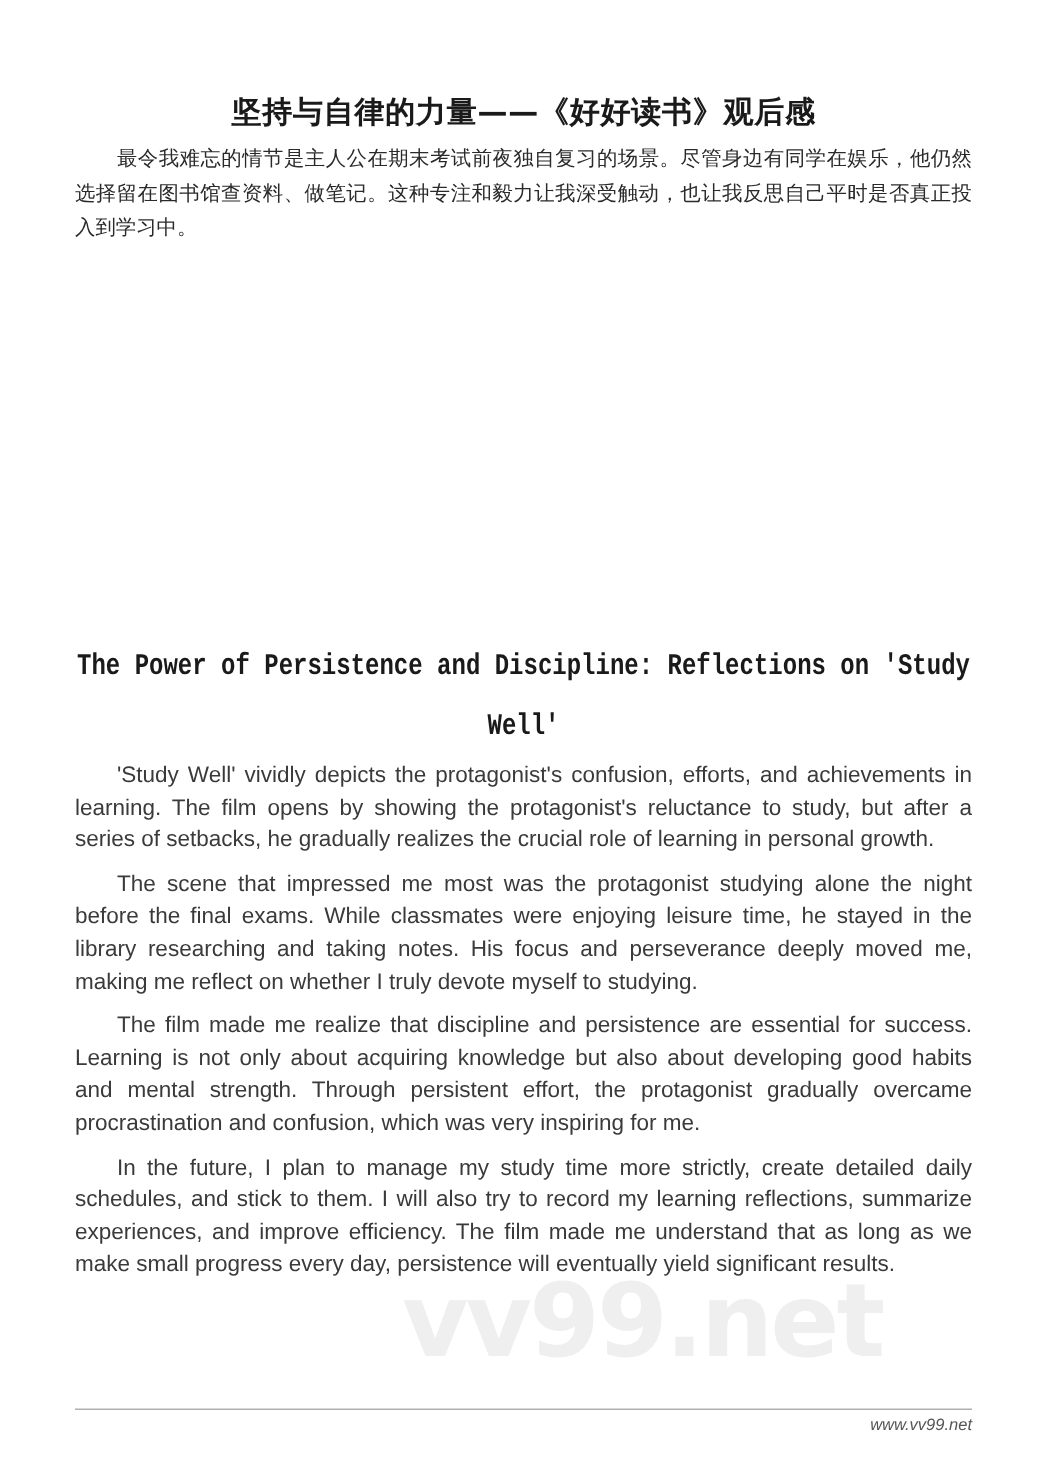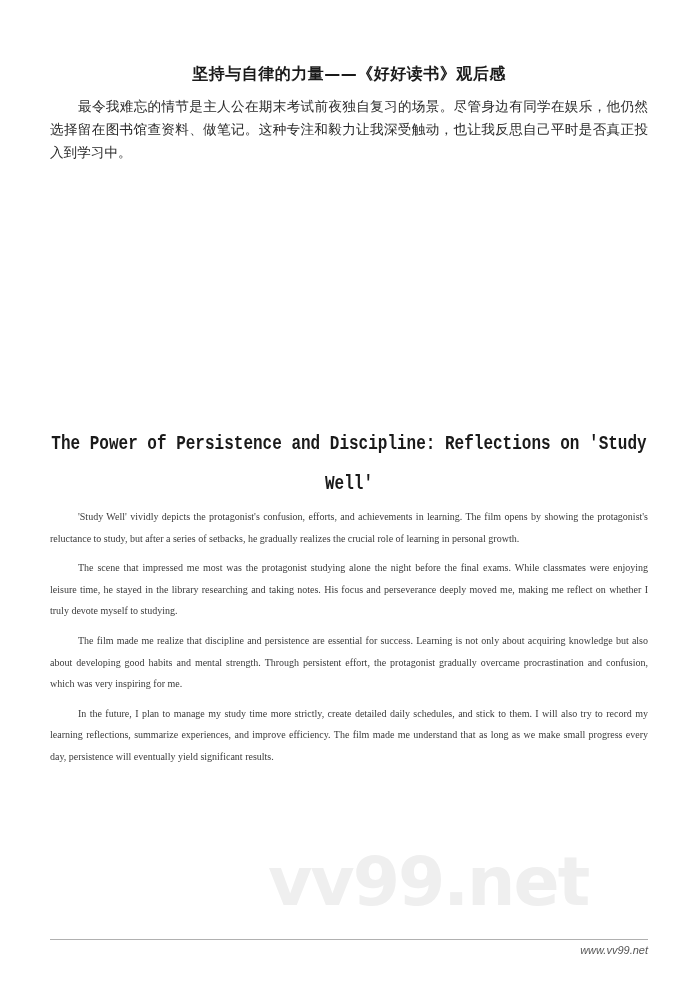--- a/index.html
+++ b/index.html
@@ -7,36 +7,36 @@
     .page { position: absolute; left: 0; top: 0; width: 700px; height: 989px; }
     .watermark {
       position: absolute; left: 268px; top: 838px;
       font-family: "DejaVu Sans", sans-serif; font-weight: bold;
       font-size: 68px; line-height: 88px; letter-spacing: -2px;
       color: #efefef; z-index: 0; white-space: nowrap;
     }
     .content { position: absolute; left: 50px; top: 0; width: 598px; z-index: 1; }
     .zh-title {
       position: absolute; left: 0; top: 59px; width: 598px; text-align: center;
-      font-family: "DejaVu Sans", sans-serif; font-weight: bold; font-size: 16px;
+      font-family: "DejaVu Sans", sans-serif; font-weight: bold; font-size: 20px;
       line-height: 30px; color: #1a1a1a; margin: 0; letter-spacing: 0.5px;
     }
     .zh-body { position: absolute; left: 0; top: 95px; width: 598px; }
     .zh-p {
       font-family: "DejaVu Serif", serif; font-size: 13.6px; line-height: 23px;
       margin: 0 0 10px 0; text-indent: 28px; text-align: justify; color: #2a2a2a;
     }
     .en-title {
       position: absolute; left: 0; top: 424px; width: 598px; text-align: center;
       font-family: "Liberation Mono", monospace; font-size: 16px; line-height: 32px;
       color: #1a1a1a; margin: 0; transform: scaleY(1.25); transform-origin: top center;
     }
     .en-body { position: absolute; left: 0; top: 506px; width: 598px; }
     .en-p {
-      font-family: Liberation Serif, serif; font-size: 10px; line-height: 21.6px;
+      font-family: Liberation Sans, sans-serif; font-size: 15px; line-height: 21.6px;
       margin: 0 0 8px 0; text-indent: 28px; text-align: justify; color: #3a3a3a;
     }
     .footer-line {
       position: absolute; left: 50px; top: 939px; width: 598px; height: 1px;
       background: #b0b0b0; z-index: 1;
     }
     .footer-url {
       position: absolute; right: 52px; top: 944px;
       font-family: Liberation Sans, sans-serif; font-style: italic; font-size: 11px;
       color: #555555; z-index: 1;

